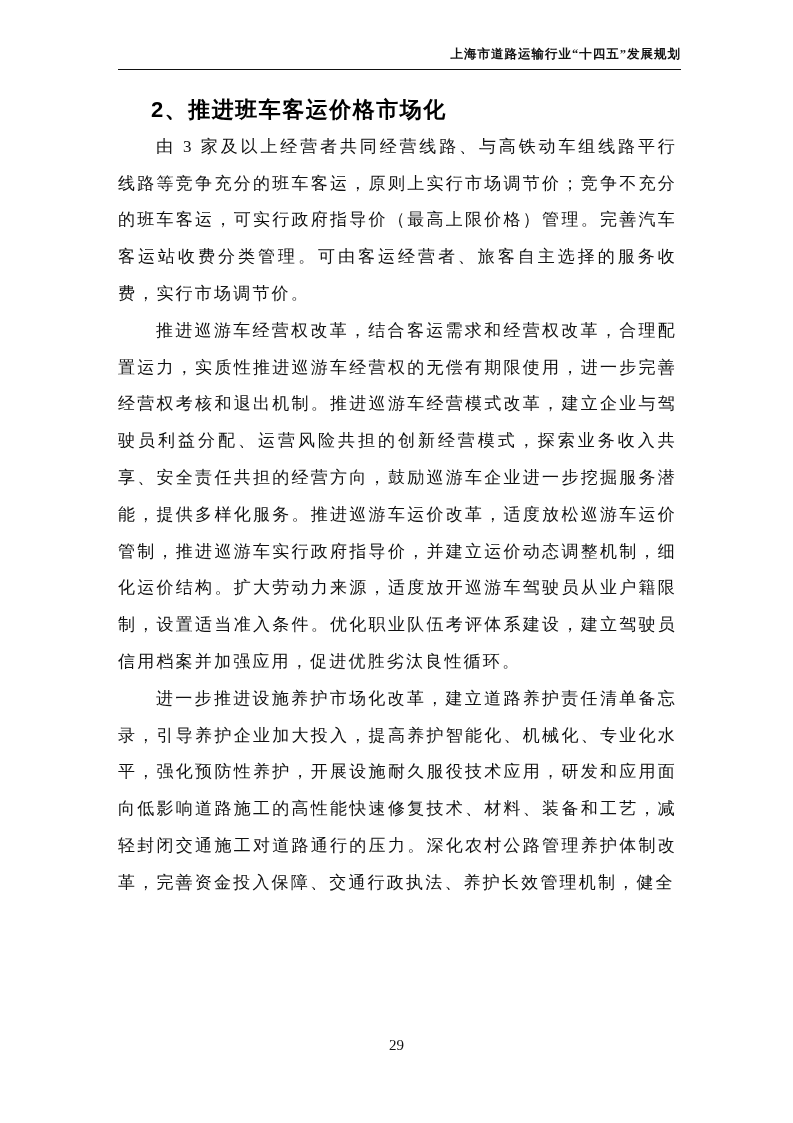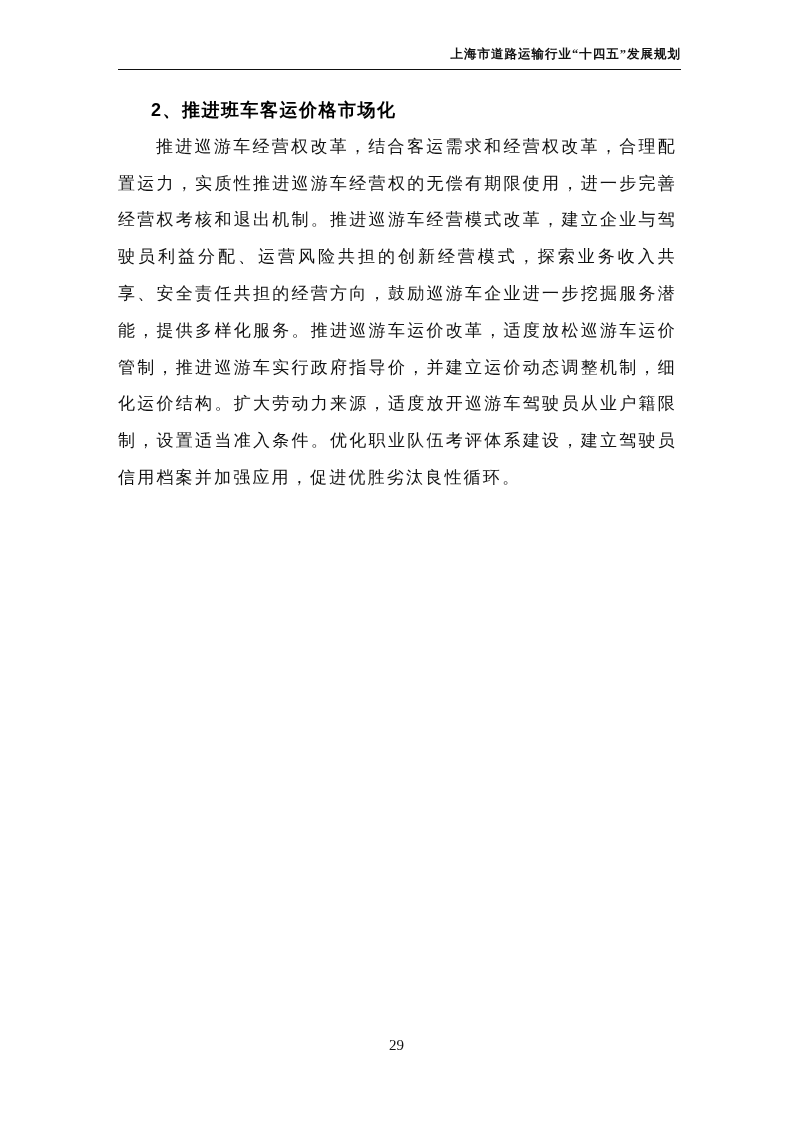--- a/index.html
+++ b/index.html
@@ -39,21 +39,21 @@
   }
   .content p {
     text-indent: 38px;
     word-break: break-all;
     text-align: justify;
   }
   .content p.no-indent { text-indent: 0; }
   .content .heading {
     font-family: "Liberation Sans", "DejaVu Sans", sans-serif;
     font-weight: 700;
-    font-size: 18px;
+    font-size: 22px;
     letter-spacing: 1.5px;
     line-height: 36.8px;
     text-indent: 33px;
     color: #000000;
   }
   .page-footer {
     position: absolute;
     left: 0;
     top: 1037px;
     width: 793px;
@@ -69,23 +69,25 @@
 <div class="page">
 
   <div class="page-header">
     <span>上海市道路运输行业“十四五”发展规划</span>
   </div>
 
   <div class="content">
 
 
     <div class="heading">2、推进班车客运价格市场化</div>
+    <p>由 3 家及以上经营者共同经营线路、与高铁动车组线路平行线路等竞争充分的班车客运，原则上实行市场调节价；竞争不充分的班车客运，可实行政府指导价（最高上限价格）管理。完善汽车客运站收费分类管理。可由客运经营者、旅客自主选择的服务收费，实行市场调节价。</p>
 
     <p>推进巡游车经营权改革，结合客运需求和经营权改革，合理配置运力，实质性推进巡游车经营权的无偿有期限使用，进一步完善经营权考核和退出机制。推进巡游车经营模式改革，建立企业与驾驶员利益分配、运营风险共担的创新经营模式，探索业务收入共享、安全责任共担的经营方向，鼓励巡游车企业进一步挖掘服务潜能，提供多样化服务。推进巡游车运价改革，适度放松巡游车运价管制，推进巡游车实行政府指导价，并建立运价动态调整机制，细化运价结构。扩大劳动力来源，适度放开巡游车驾驶员从业户籍限制，设置适当准入条件。优化职业队伍考评体系建设，建立驾驶员信用档案并加强应用，促进优胜劣汰良性循环。</p>
 
+    <p>进一步推进设施养护市场化改革，建立道路养护责任清单备忘录，引导养护企业加大投入，提高养护智能化、机械化、专业化水平，强化预防性养护，开展设施耐久服役技术应用，研发和应用面向低影响道路施工的高性能快速修复技术、材料、装备和工艺，减轻封闭交通施工对道路通行的压力。深化农村公路管理养护体制改革，完善资金投入保障、交通行政执法、养护长效管理机制，健全</p>
 
   </div>
 
   <div class="page-footer">
     <span>29</span>
   </div>
 
 </div>
 
 </body></html>

